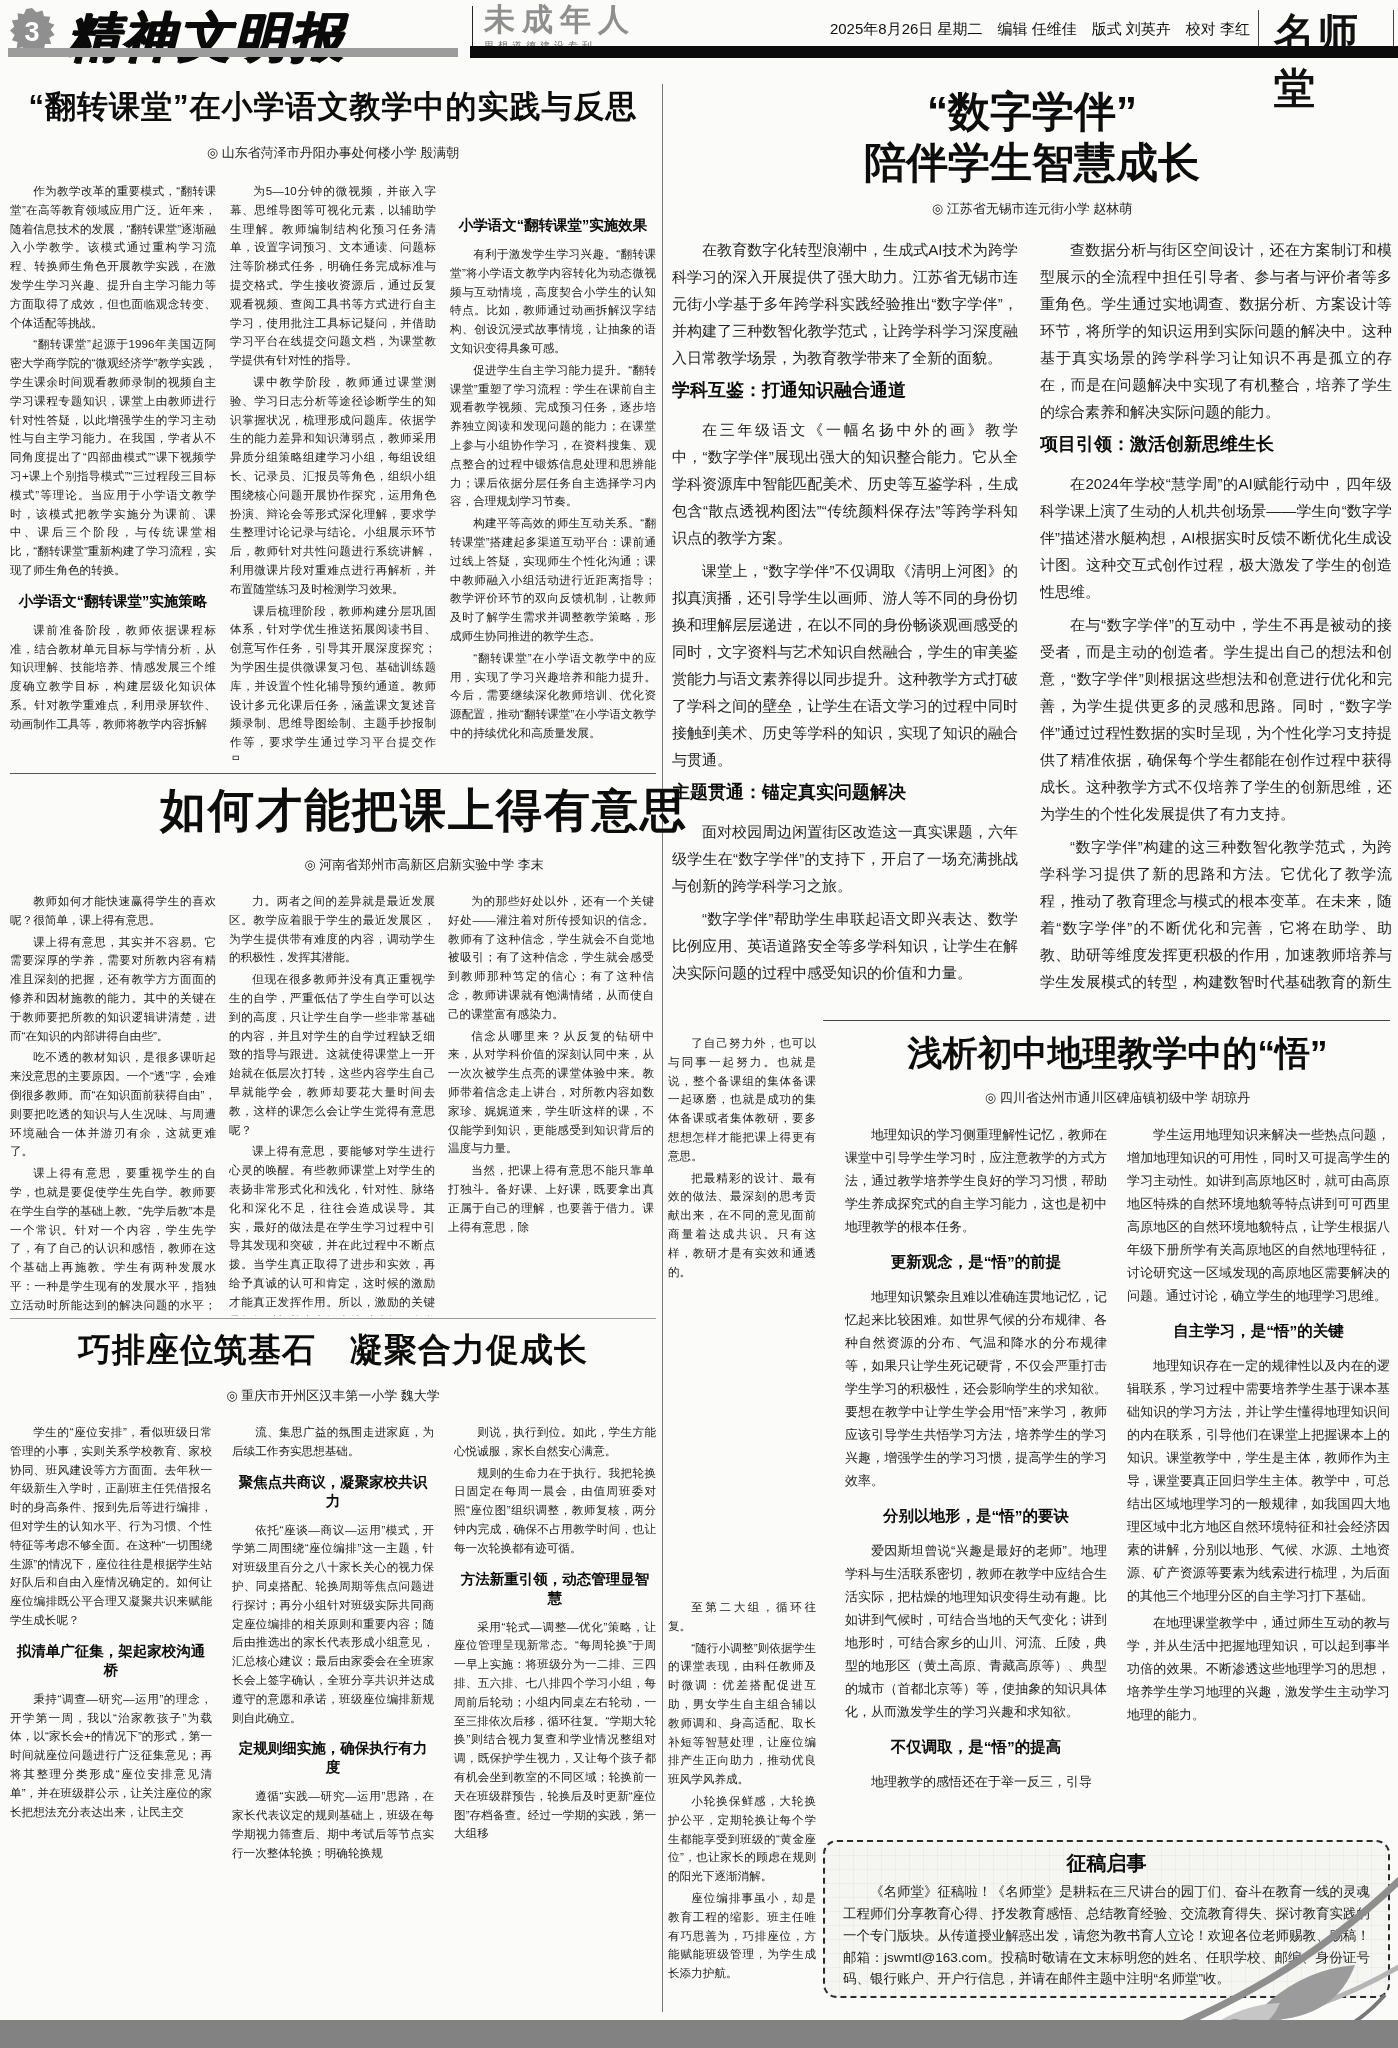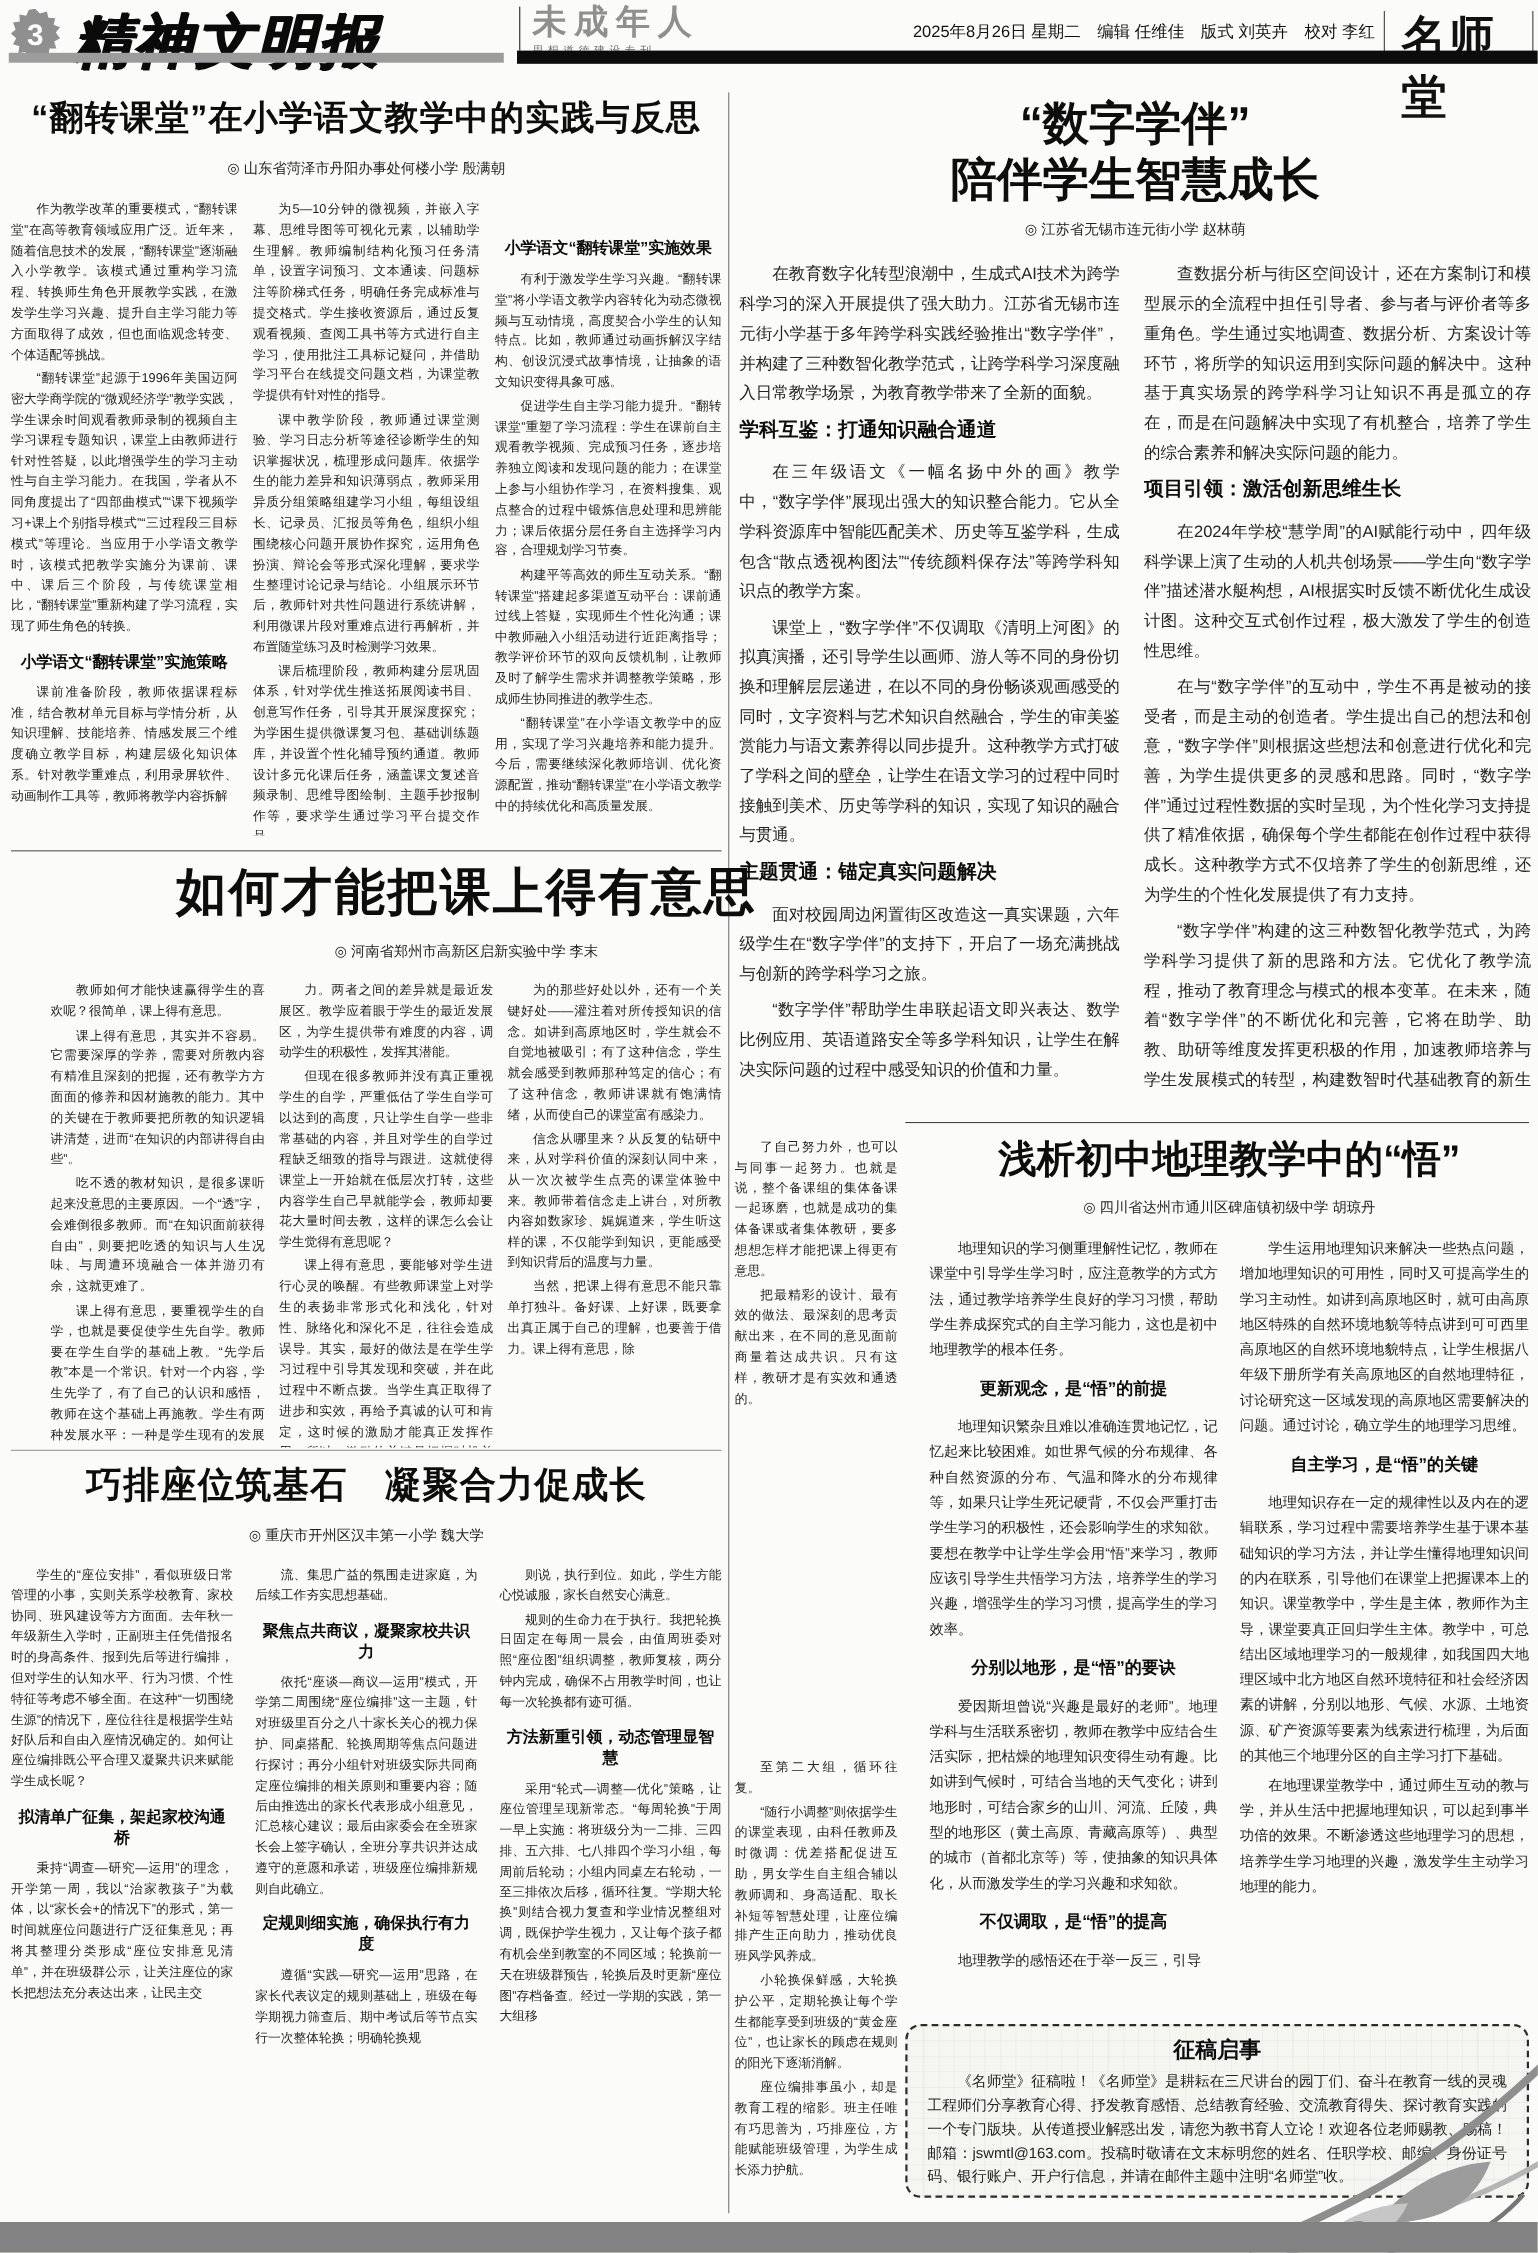--- a/index.html
+++ b/index.html
@@ -125,34 +125,34 @@
 </section>
 
 <div class="abs rule" style="left:10px;top:773px;width:646px;"></div>
 <div class="abs rule" style="left:823px;top:1020px;width:567px;background:#444;"></div>
 <div class="abs rule" style="left:10px;top:1318px;width:646px;background:#999;"></div>
 
 <section class="abs bodytxt" style="left:10px;top:780px;width:828px;">
   <h1 class="h-a3">如何才能把课上得有意思</h1>
   <div class="byline" style="margin-top:14px;">◎ 河南省郑州市高新区启新实验中学 李末</div>
   <div class="cols" style="margin-top:18px;gap:13px;height:424px;width:646px;">
-    <div class="col" style="width:206px;margin-left:36px;">
+    <div class="col" style="width:206px;">
       <p>教师如何才能快速赢得学生的喜欢呢？很简单，课上得有意思。</p>
       <p>课上得有意思，其实并不容易。它需要深厚的学养，需要对所教内容有精准且深刻的把握，还有教学方方面面的修养和因材施教的能力。其中的关键在于教师要把所教的知识逻辑讲清楚，进而“在知识的内部讲得自由些”。</p>
       <p>吃不透的教材知识，是很多课听起来没意思的主要原因。一个“透”字，会难倒很多教师。而“在知识面前获得自由”，则要把吃透的知识与人生况味、与周遭环境融合一体并游刃有余，这就更难了。</p>
       <p>课上得有意思，要重视学生的自学，也就是要促使学生先自学。教师要在学生自学的基础上教。“先学后教”本是一个常识。针对一个内容，学生先学了，有了自己的认识和感悟，教师在这个基础上再施教。学生有两种发展水平：一种是学生现有的发展水平，指独立活动时所能达到的解决问题的水平；另一种是学生可能的发展水平，也就是通过教学所获得的潜</p>
     </div>
     <div class="col" style="width:206px;">
       <p>力。两者之间的差异就是最近发展区。教学应着眼于学生的最近发展区，为学生提供带有难度的内容，调动学生的积极性，发挥其潜能。</p>
       <p>但现在很多教师并没有真正重视学生的自学，严重低估了学生自学可以达到的高度，只让学生自学一些非常基础的内容，并且对学生的自学过程缺乏细致的指导与跟进。这就使得课堂上一开始就在低层次打转，这些内容学生自己早就能学会，教师却要花大量时间去教，这样的课怎么会让学生觉得有意思呢？</p>
       <p>课上得有意思，要能够对学生进行心灵的唤醒。有些教师课堂上对学生的表扬非常形式化和浅化，针对性、脉络化和深化不足，往往会造成误导。其实，最好的做法是在学生学习过程中引导其发现和突破，并在此过程中不断点拨。当学生真正取得了进步和实效，再给予真诚的认可和肯定，这时候的激励才能真正发挥作用。所以，激励的关键是把握时机并真实恰当地对待每一个学生。</p>
 
     </div>
     <div class="col" style="width:206px;">
-      <p>为的那些好处以外，还有一个关键好处——灌注着对所传授知识的信念。如讲到高原地区时，学生就会不自觉地被吸引；有了这种信念，学生就会感受到教师那种笃定的信心；有了这种信念，教师讲课就有饱满情绪，从而使自己的课堂富有感染力。</p>
+      <p>为的那些好处以外，还有一个关键好处——灌注着对所传授知识的信念。教师有了这种信念，学生就会不自觉地被吸引；有了这种信念，学生就会感受到教师那种笃定的信心；有了这种信念，教师讲课就有饱满情绪，从而使自己的课堂富有感染力。</p>
       <p>信念从哪里来？从反复的钻研中来，从对学科价值的深刻认同中来，从一次次被学生点亮的课堂体验中来。教师带着信念走上讲台，对所教内容如数家珍、娓娓道来，学生听这样的课，不仅能学到知识，更能感受到知识背后的温度与力量。</p>
       <p>当然，把课上得有意思不能只靠单打独斗。备好课、上好课，既要拿出真正属于自己的理解，也要善于借力。课上得有意思，除</p>
     </div>
   </div>
 </section>
 
 <div class="abs bodytxt col" style="left:668px;top:1034px;width:148px;height:276px;">
   <p>了自己努力外，也可以与同事一起努力。也就是说，整个备课组的集体备课一起琢磨，也就是成功的集体备课或者集体教研，要多想想怎样才能把课上得更有意思。</p>
   <p>把最精彩的设计、最有效的做法、最深刻的思考贡献出来，在不同的意见面前商量着达成共识。只有这样，教研才是有实效和通透的。</p>
 </div>

